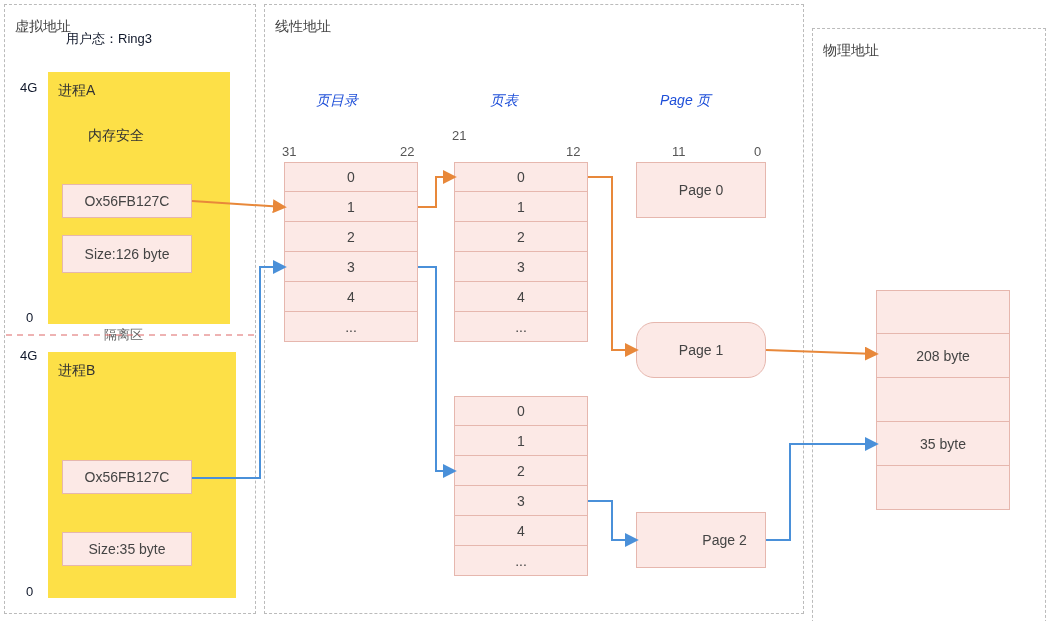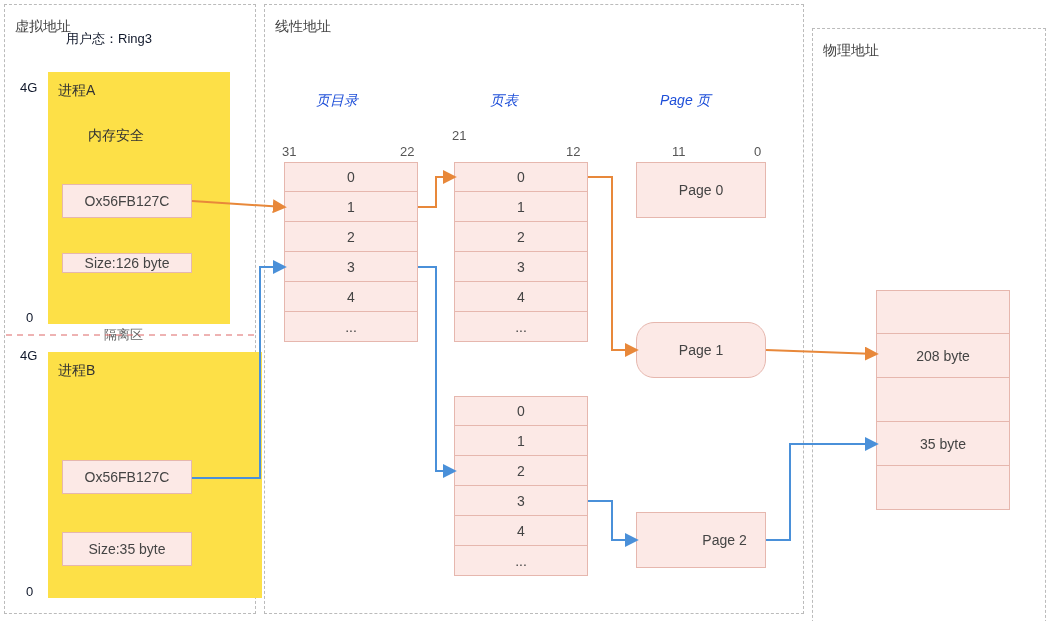--- a/index.html
+++ b/index.html
@@ -99,28 +99,28 @@
   <div class="section-title">物理地址</div>
 </div>
 
 <div class="axis-label" style="left:66px; top:30px;">用户态：Ring3</div>
 
 <div class="axis-label" style="left:20px; top:80px;">4G</div>
 <div class="process-box" style="left:48px; top:72px; width:182px; height:252px;">
   <div class="process-title" style="left:10px; top:10px;">进程A</div>
   <div class="process-title" style="left:40px; top:55px;">内存安全</div>
   <div class="pink-cell" style="position:absolute; left:14px; top:112px; width:130px; height:34px;">Ox56FB127C</div>
-  <div class="pink-cell" style="position:absolute; left:14px; top:181px; width:130px; height:20px;">Size:126 byte</div>
+  <div class="pink-cell" style="position:absolute; left:14px; top:163px; width:130px; height:38px;">Size:126 byte</div>
 </div>
 <div class="axis-label" style="left:26px; top:310px;">0</div>
 
 <div class="divider-label" style="left:100px; top:326px;">隔离区</div>
 
 <div class="axis-label" style="left:20px; top:348px;">4G</div>
-<div class="process-box" style="left:48px; top:352px; width:214px; height:246px;">
+<div class="process-box" style="left:48px; top:352px; width:188px; height:246px;">
   <div class="process-title" style="left:10px; top:10px;">进程B</div>
   <div class="pink-cell" style="position:absolute; left:14px; top:108px; width:130px; height:34px;">Ox56FB127C</div>
   <div class="pink-cell" style="position:absolute; left:14px; top:180px; width:130px; height:34px;">Size:35 byte</div>
 </div>
 <div class="axis-label" style="left:26px; top:584px;">0</div>
 
 <div class="col-title" style="left:316px; top:92px;">页目录</div>
 <div class="tick-label" style="left:282px; top:144px;">31</div>
 <div class="tick-label" style="left:400px; top:144px;">22</div>
 <div class="stack" style="left:284px; top:162px; width:134px;">

